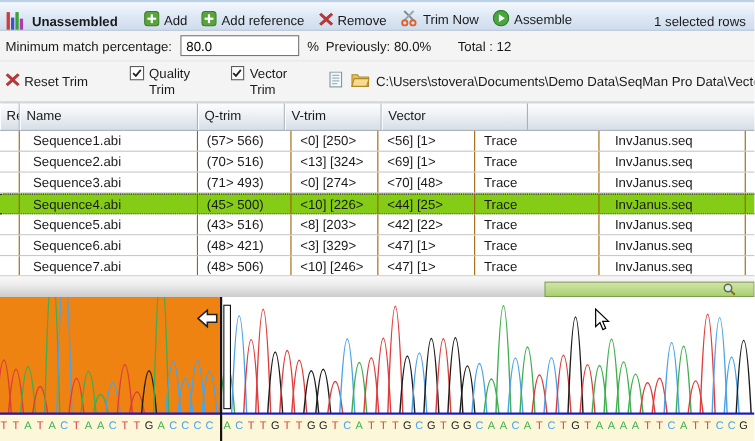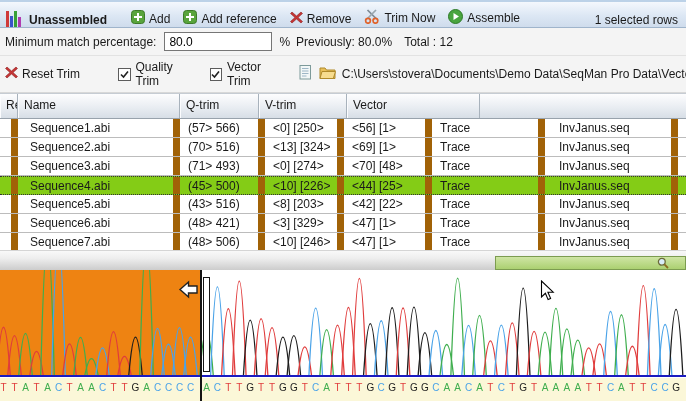--- a/index.html
+++ b/index.html
@@ -17,40 +17,40 @@
   .app-icon span{width:3px;display:inline-block}
   .tb-title{font-weight:bold;margin-right:24px}
   .tb-btn{display:flex;align-items:center;gap:4px;margin-right:13px;cursor:default;white-space:nowrap}
   .tb-status{margin-left:auto;margin-right:8px;white-space:nowrap}
   
   .param-row{position:absolute;left:0;top:28px;width:686px;height:28px;box-sizing:border-box;
     background:#f4f4f4;border-bottom:1px solid #e2e2e2;display:flex;align-items:center}
   .param-row label{margin-left:5px}
   .param-input{margin-left:8px;width:98px;height:17px;border:1px solid #767676;background:#fff;
     font:12px "Liberation Sans","DejaVu Sans",sans-serif;padding:0 4px}
-  .pct{margin-left:7px}.prev{margin-left:6px}.total{margin-left:12px}
+  .pct{margin-left:7px}.prev{margin-left:6px}.total{margin-left:24px}
   .trim-row{position:absolute;left:0;top:56px;width:686px;height:37px;box-sizing:border-box;
     background:#f4f4f4;border-bottom:1px solid #d8d8d8;display:flex;align-items:center}
   .trim-row .tb-btn{margin-left:5px;margin-right:0}
-  .chk{display:flex;align-items:center;gap:5px;margin-left:38px}
+  .chk{display:flex;align-items:flex-start;gap:5px;margin-left:38px}
   .chk + .chk{margin-left:13px}
   .checkbox{width:13px;height:13px;box-sizing:border-box;border:1px solid #5c5c5c;background:#fff;
     display:flex;align-items:center;justify-content:center}
   .file-icons{display:flex;align-items:center;gap:7px;margin-left:14px}
   .path-text{margin-left:6px;white-space:nowrap;overflow:hidden}
   
   .grid{position:absolute;left:0;top:93px;width:686px}
   .grid-head{display:flex;height:24px;
     background:linear-gradient(#fdfdfe,#e9edf2 55%,#d7dee6);
     border-top:1px solid #c6ccd3;border-bottom:1px solid #98a2ac}
   .hcell{box-sizing:border-box;padding:4px 0 0 5px;border-right:1px solid #a8b2bc;
     border-left:1px solid #fbfcfe;white-space:nowrap;overflow:hidden}
   .grid-row{display:flex;height:19px;box-sizing:border-box;border-bottom:1px solid #bcbcbc;background:#fff}
   .grid-row.selected{background:#84cc16;border-top:1px dotted #333;border-bottom:1px dotted #333}
-  .cell{box-sizing:border-box;padding:2px 0 0 8px;border-right:7px solid #a16207;
+  .cell{box-sizing:border-box;padding:2px 0 0 8px;border-right:1px solid #a16207;
     white-space:nowrap;overflow:hidden}
   .c0{width:18px}.c1{width:162px}.c2{width:85px}.c3{width:79px}.c4{width:88px}.c5{width:113px}.c6{width:133px}
   .cell.c1{padding-left:12px}.cell.c6{padding-left:14px}
   
   .hscroll{position:absolute;left:0;top:250px;width:686px;height:20px;
     background:linear-gradient(#f9f9f9,#ededed 40%,#cccccc);border-top:1px solid #d5d5d5;box-sizing:border-box}
   .zoom-slider{position:absolute;left:495px;top:256px;width:191px;height:14px;box-sizing:border-box;
     background:linear-gradient(#cfe5a4,#abd071);border:1px solid #7c9c50;display:flex;
     align-items:center;justify-content:flex-end}
   .zoom-slider svg{margin-right:16px}

